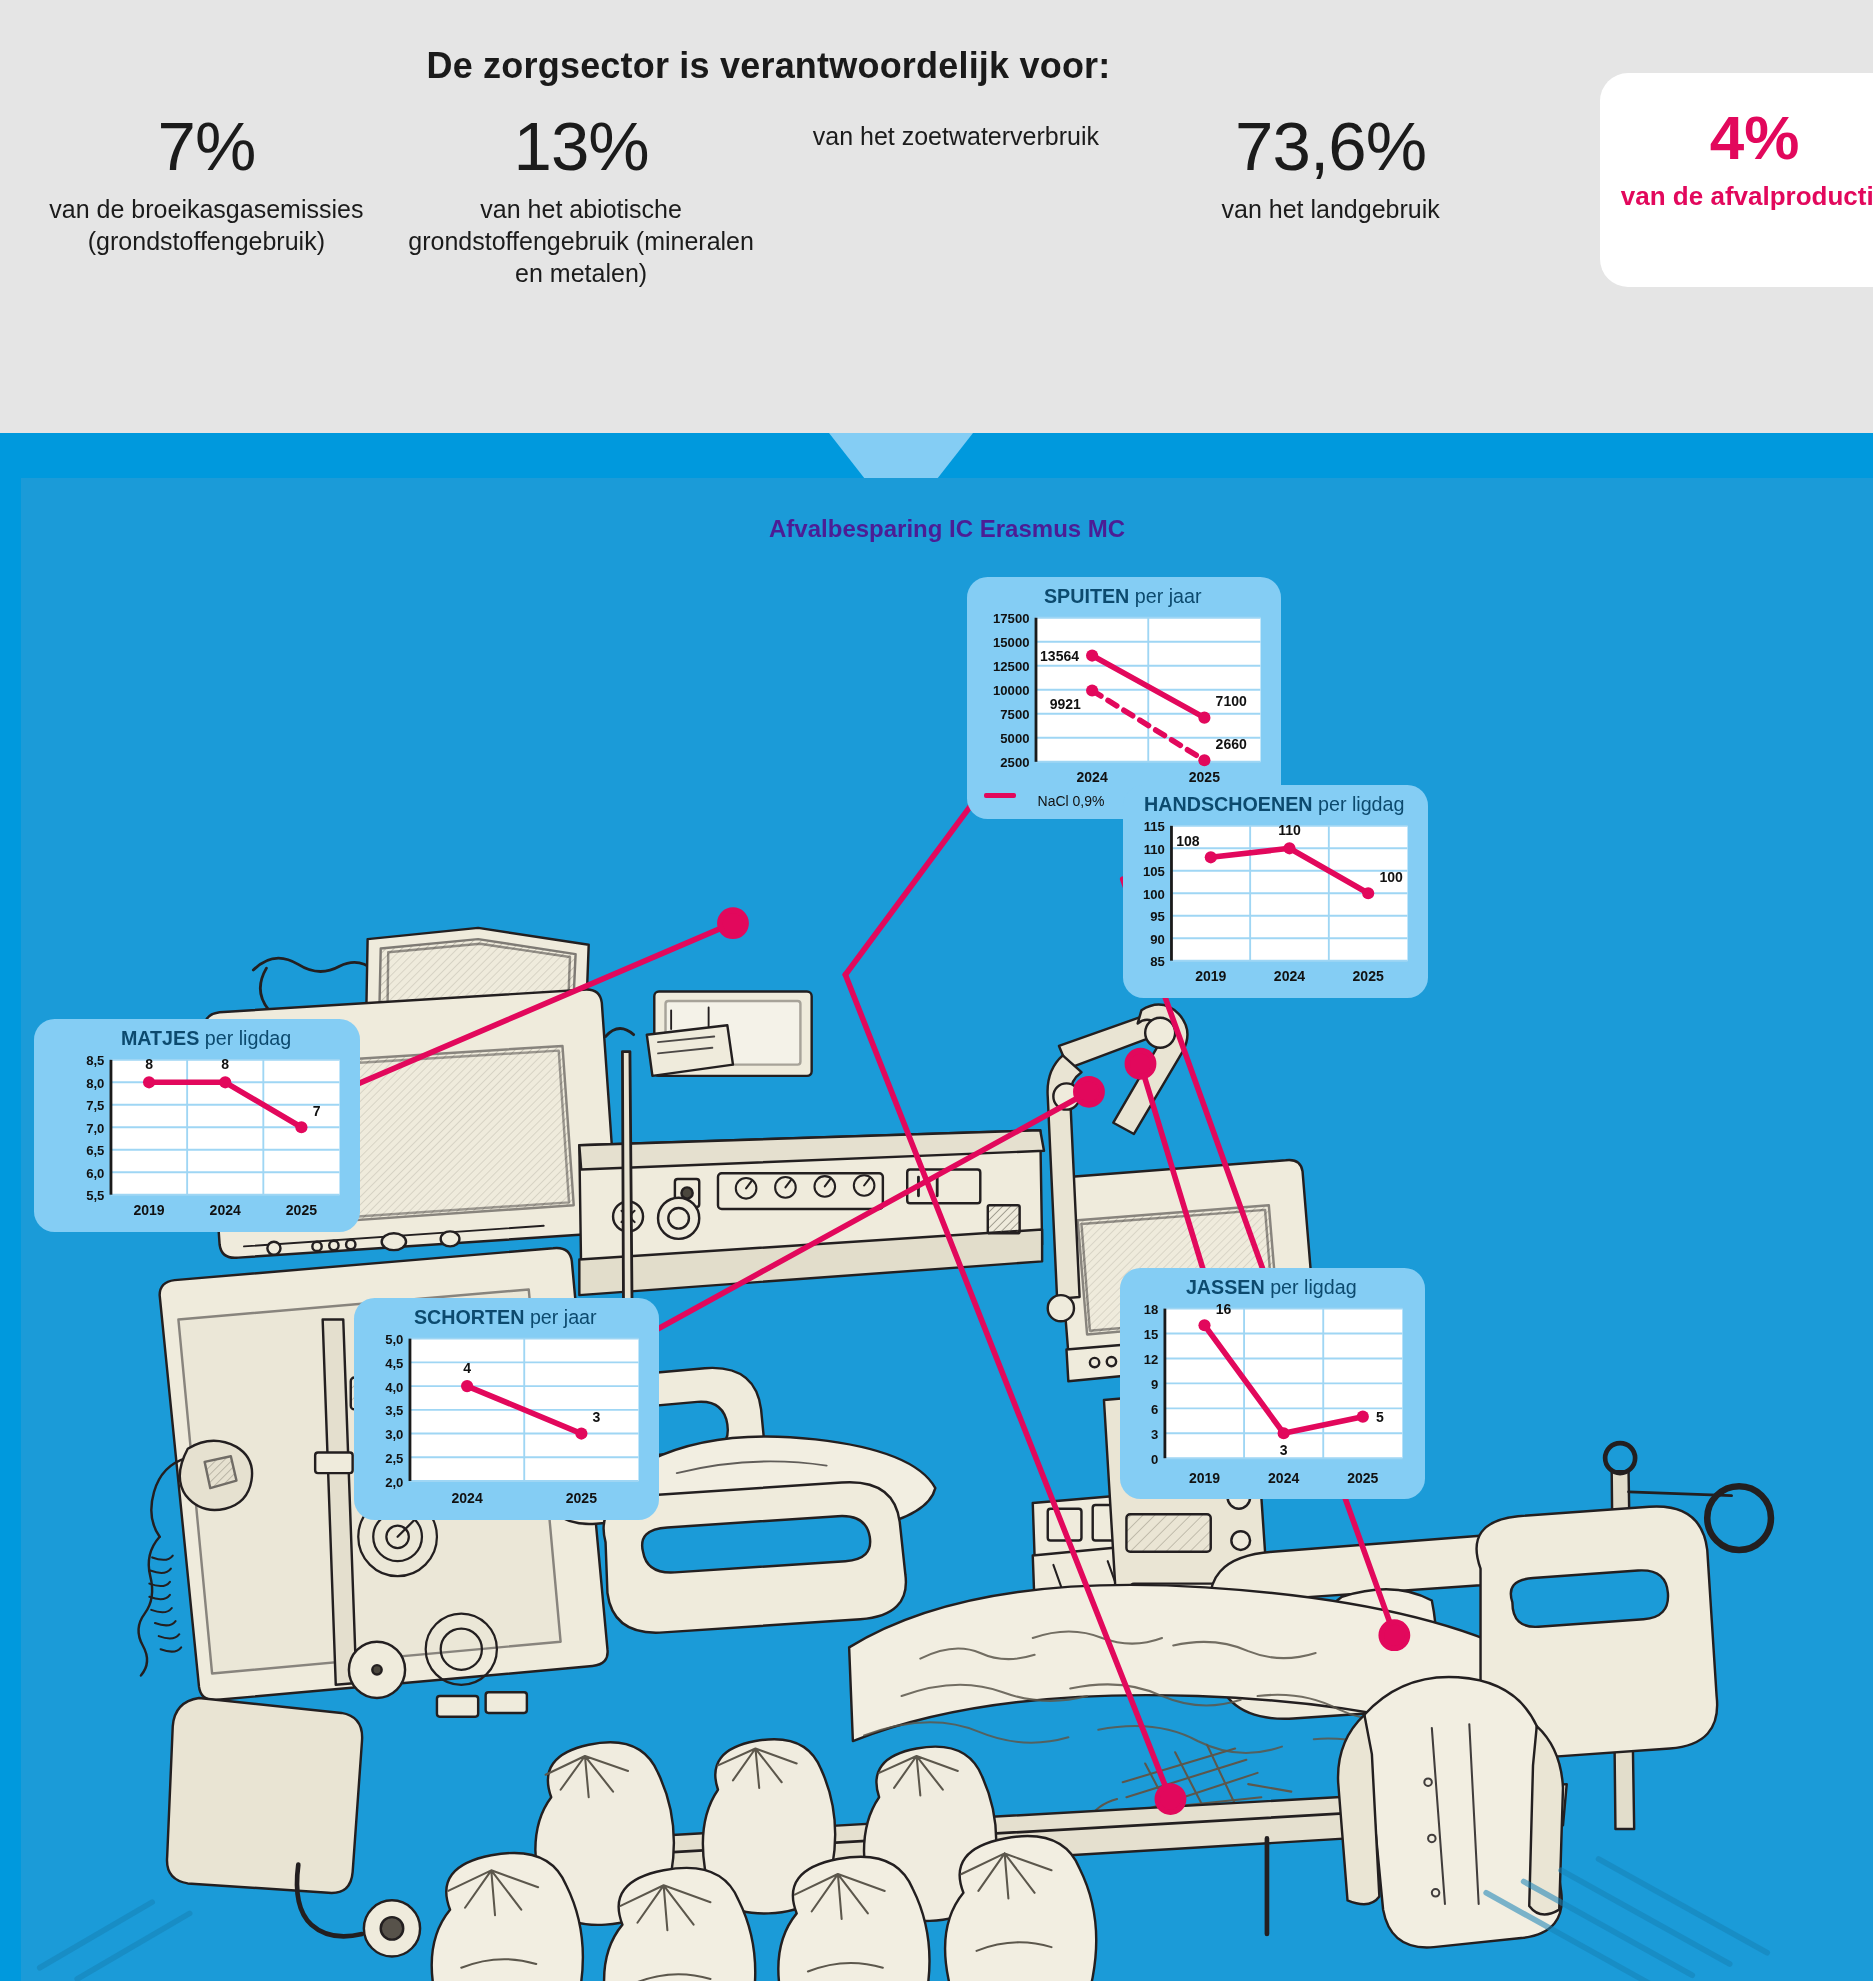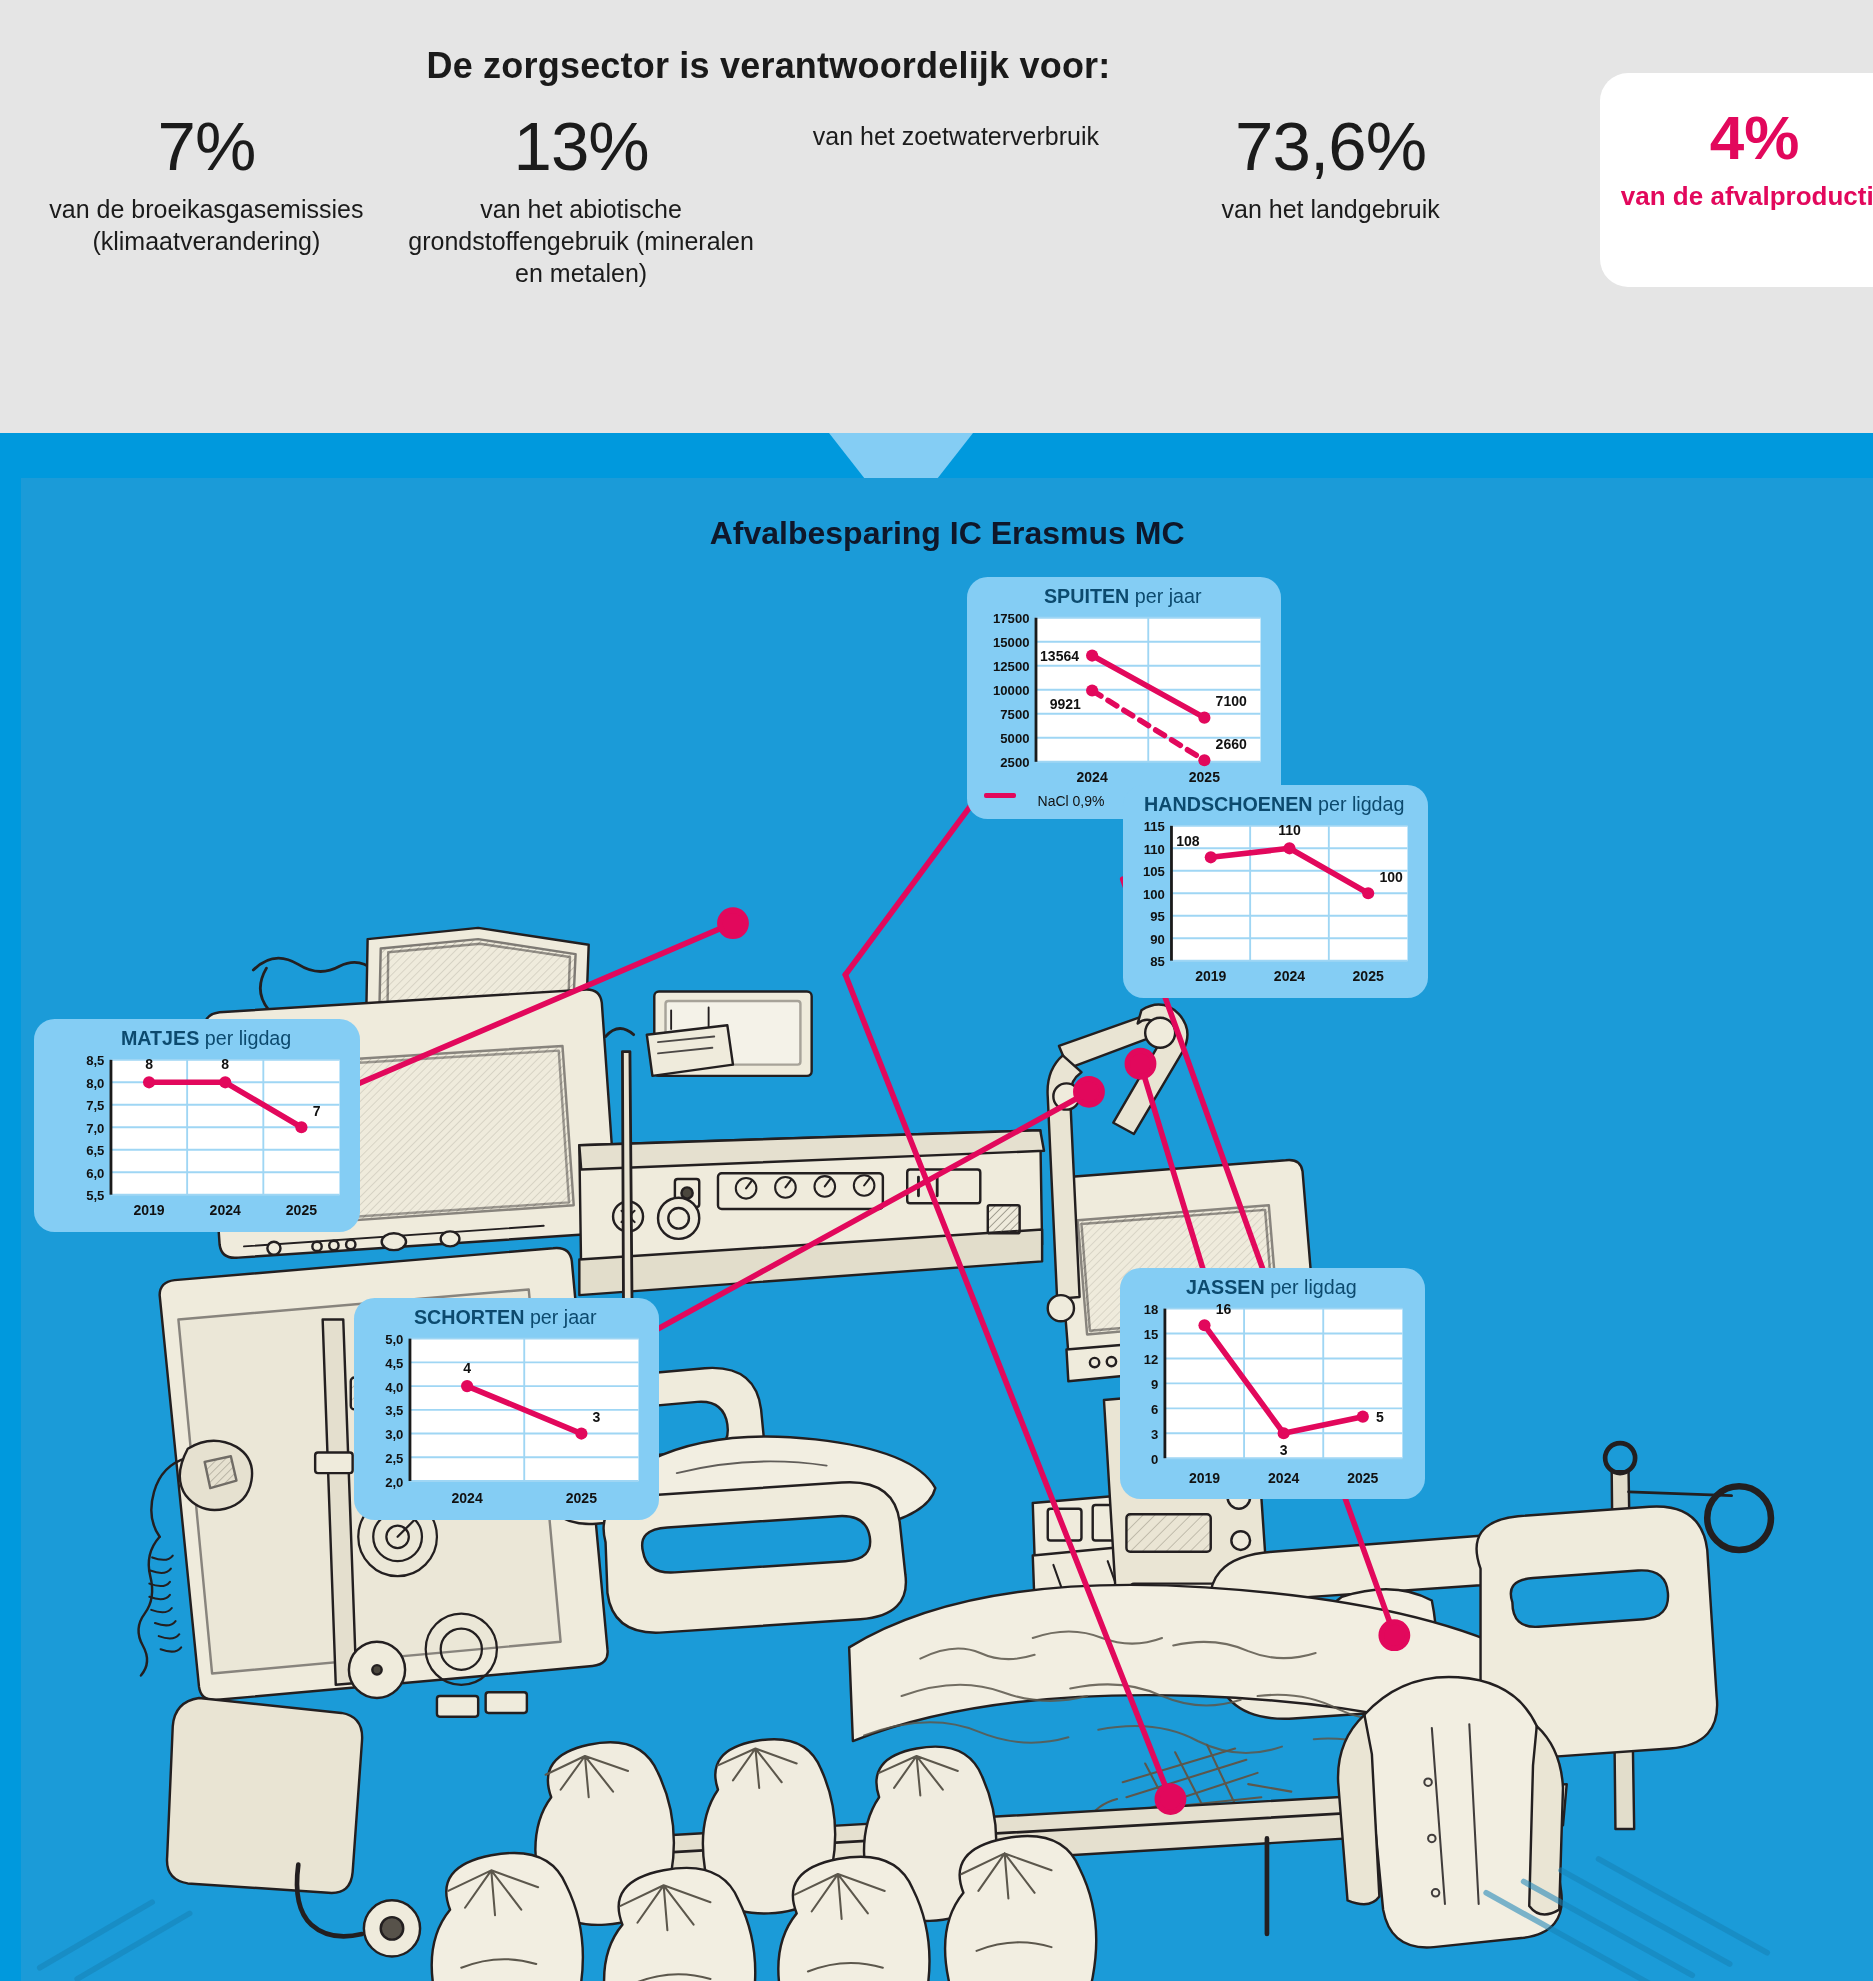--- a/index.html
+++ b/index.html
@@ -67,21 +67,21 @@
 
   
   #inner-panel{
     position:absolute; left:20.6px; top:478px; width:1853px; height:1504px;
     background:#1b9bd8;
     overflow:hidden;
   }
   #panel-title{
     position:absolute; left:0; top:37px; width:1853px;
     text-align:center;
-    font-size:32px; font-weight:bold; color:#0f172a;
+    font-size:24px; font-weight:bold; color:#4c1d95;
   }
 
   
   #illustration{
     position:absolute; left:0; top:0; width:1853px; height:1504px;
     pointer-events:none;
   }
 
   
   #leaders{
@@ -122,21 +122,21 @@
 </style>
 </head>
 <body>
 
 <div id="header-band">
   <div id="header-title">De zorgsector is verantwoordelijk voor:</div>
 
   <div id="stats-row">
     <div class="stat">
       <div class="pct">7%</div>
-      <div class="desc">van de broeikasgasemissies (klimaatverandering)</div>
+      <div class="desc">van de broeikasgasemissies (grondstoffengebruik)</div>
     </div>
     <div class="stat">
       <div class="pct">13%</div>
       <div class="desc">van het abiotische grondstoffengebruik (mineralen en metalen)</div>
     </div>
     <div class="stat">
       <div class="desc">van het zoetwaterverbruik</div>
     </div>
     <div class="stat">
       <div class="pct">73,6%</div>

